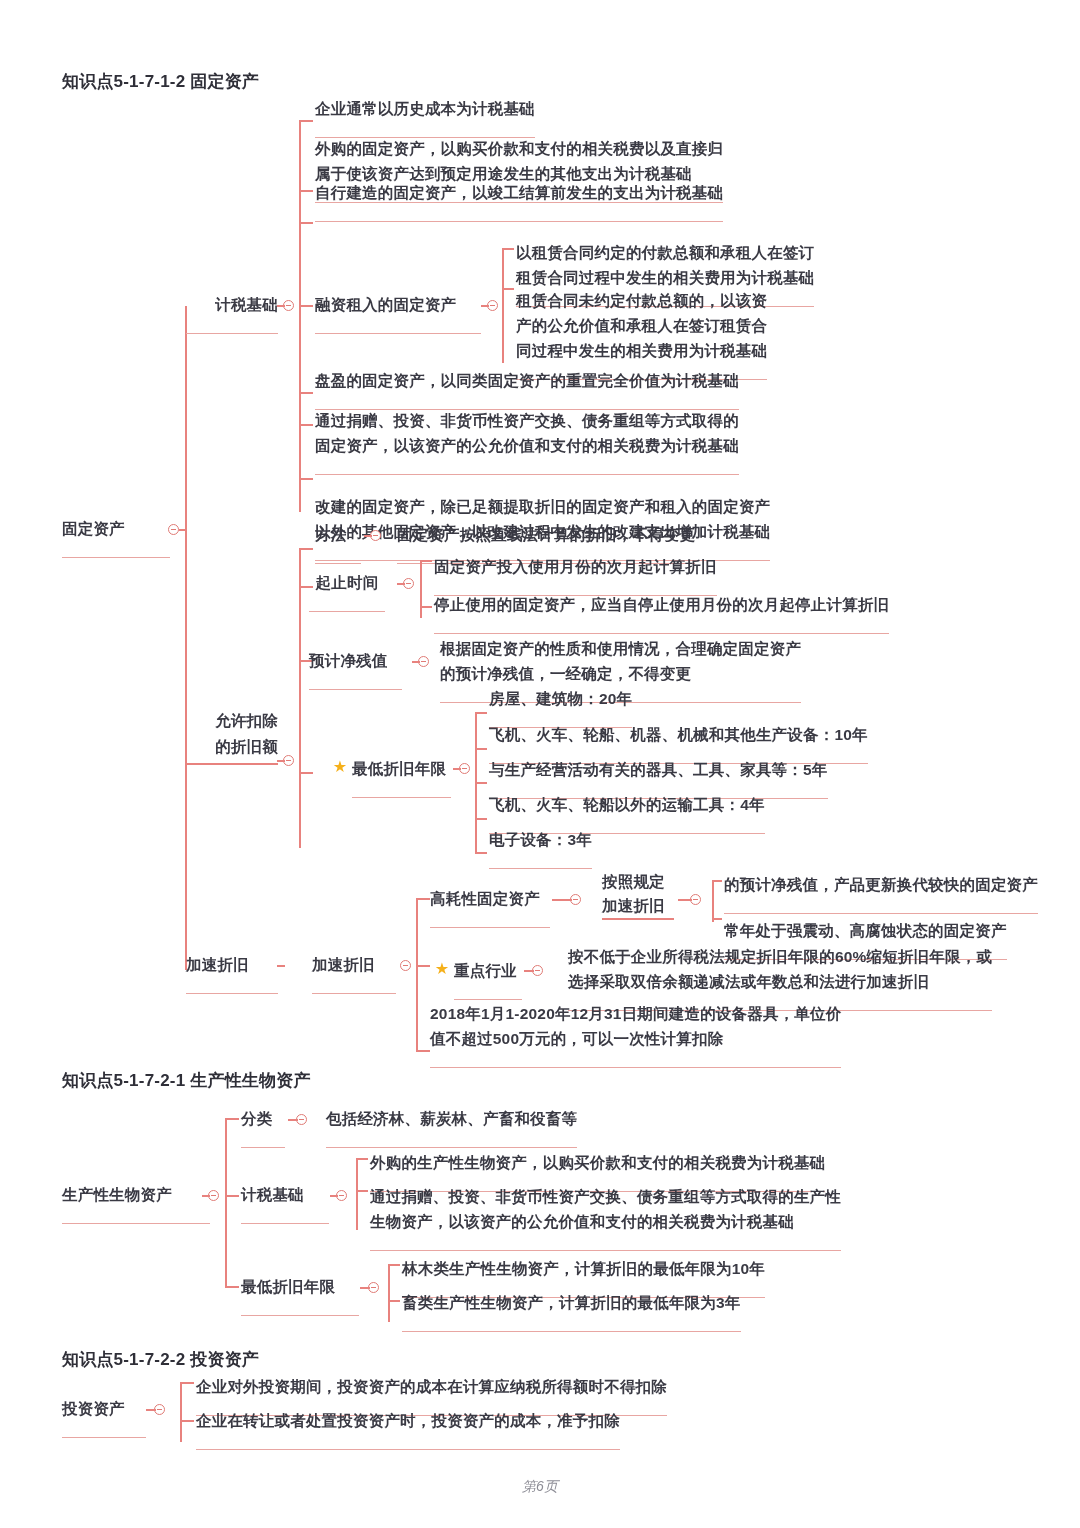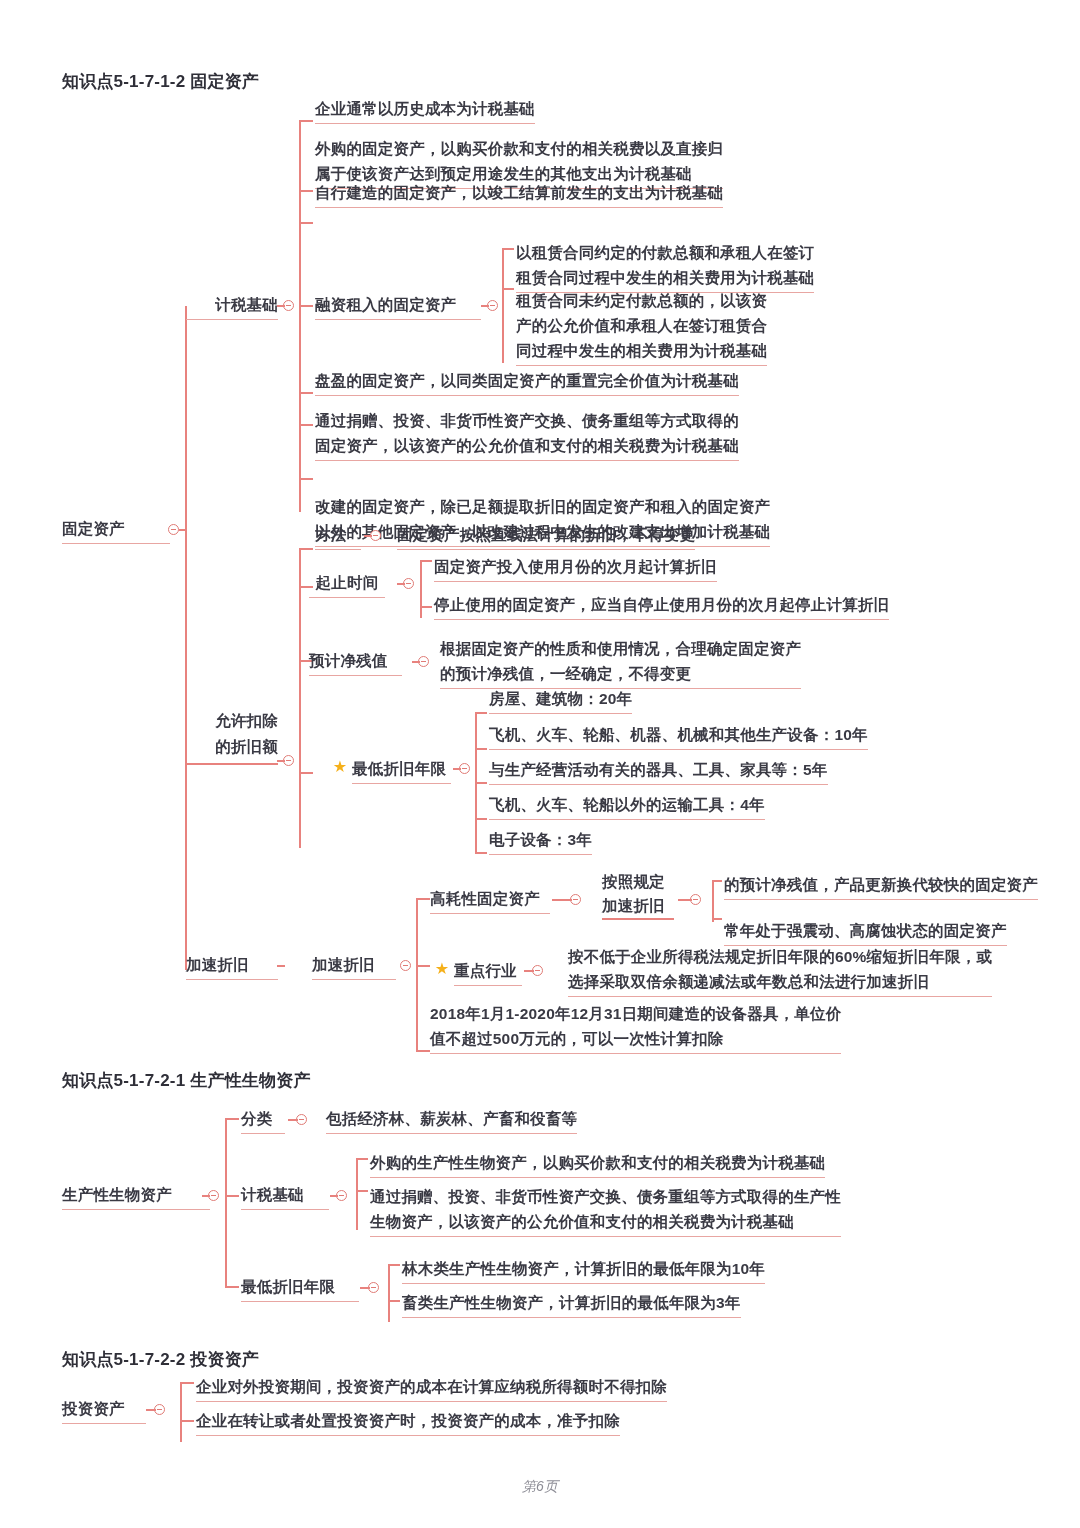--- a/index.html
+++ b/index.html
@@ -13,21 +13,21 @@
   
   .sec-title{
     position:absolute;font-size:17px;font-weight:bold;color:#2f2f38;
     letter-spacing:.2px;white-space:nowrap;
   }
 
   
   .node{
     position:absolute;white-space:pre;font-size:15.5px;font-weight:bold;
     color:#3a3a44;line-height:25px;letter-spacing:.2px;
-    border-bottom:1.6px solid #e8a6a2;padding-bottom:2px;
+    border-bottom:1.6px solid #e8a6a2;padding-bottom:16px;
   }
   .node.lbl{font-size:15.5px;border-bottom:none;text-align:right;}
   .node.lbl.ul{border-bottom:1.6px solid #e8a6a2;}
 
   
   .ln{position:absolute;background:#e8827e;}
   .lnv{width:1.6px;}
   .lnh{height:1.6px;}
 
   

